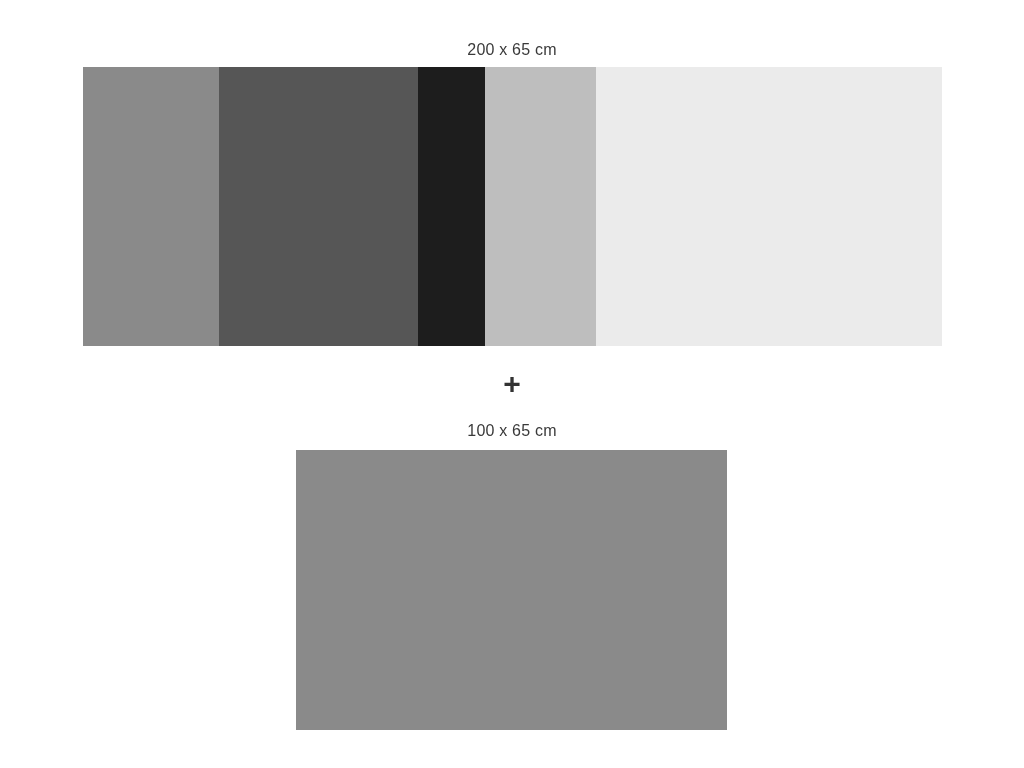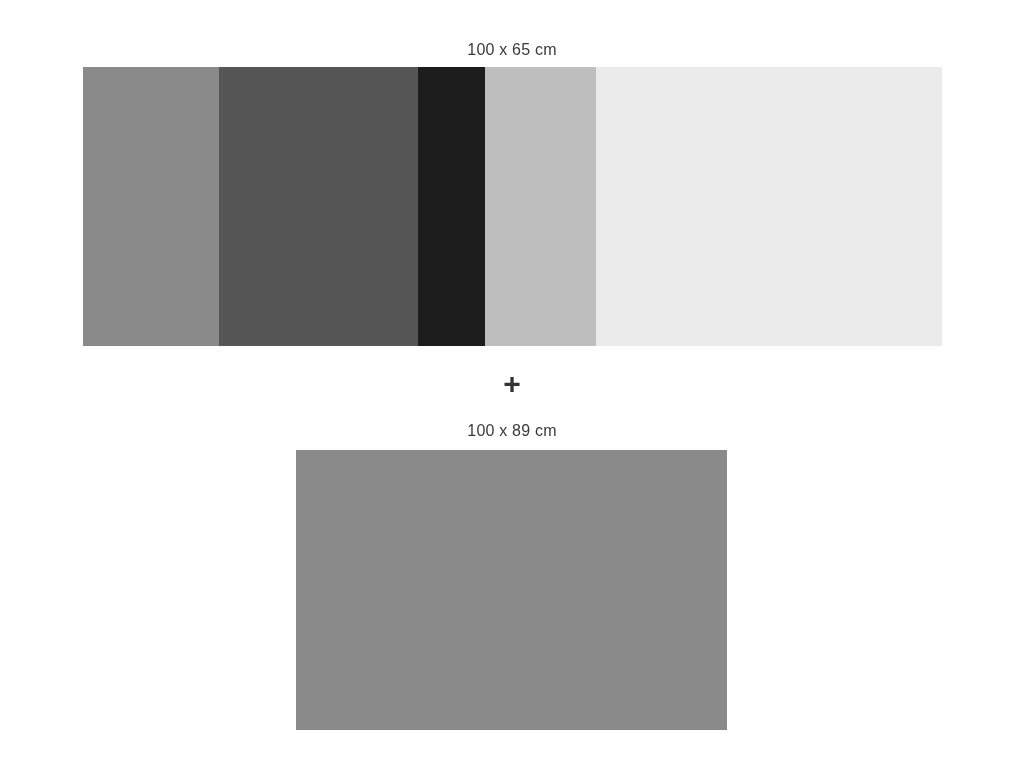--- a/index.html
+++ b/index.html
@@ -75,29 +75,29 @@
     top: 450px;
     width: 431px;
     height: 280px;
   }
 </style>
 </head>
 <body style="background: rgb(255, 255, 255);">
 
 <div id="stage">
 
-  <div class="size-label" id="label-top" style="color: rgb(58, 58, 58);">100 x 65 cm</div>
+  <div class="size-label" id="label-top" style="color: rgb(58, 58, 58);">200 x 65 cm</div>
 
   <div id="panel-top">
     <div class="band" style="background: rgb(138, 138, 138); width: 15.83%;"></div>
     <div class="band" style="background: rgb(86, 86, 86); width: 23.17%;"></div>
     <div class="band" style="background: rgb(29, 29, 29); width: 7.8%;"></div>
     <div class="band" style="background: rgb(190, 190, 190); width: 12.92%;"></div>
     <div class="band" style="background: rgb(235, 235, 235); width: 40.28%;"></div>
   </div>
 
   <div id="plus-separator" style="color: rgb(51, 51, 51);">+</div>
 
-  <div class="size-label" id="label-bottom" style="color: rgb(58, 58, 58);">100 x 89 cm</div>
+  <div class="size-label" id="label-bottom" style="color: rgb(58, 58, 58);">100 x 65 cm</div>
 
   <div id="panel-bottom" style="background: rgb(138, 138, 138);"></div>
 
 </div>
 
 </body></html>

